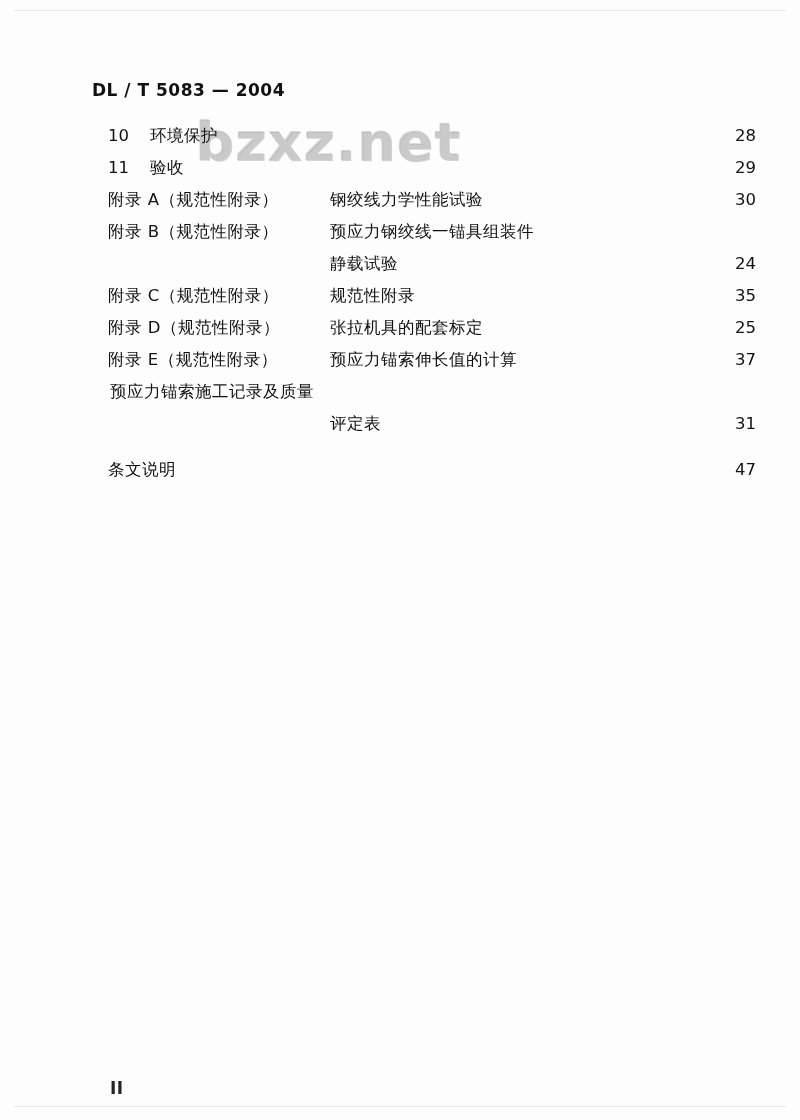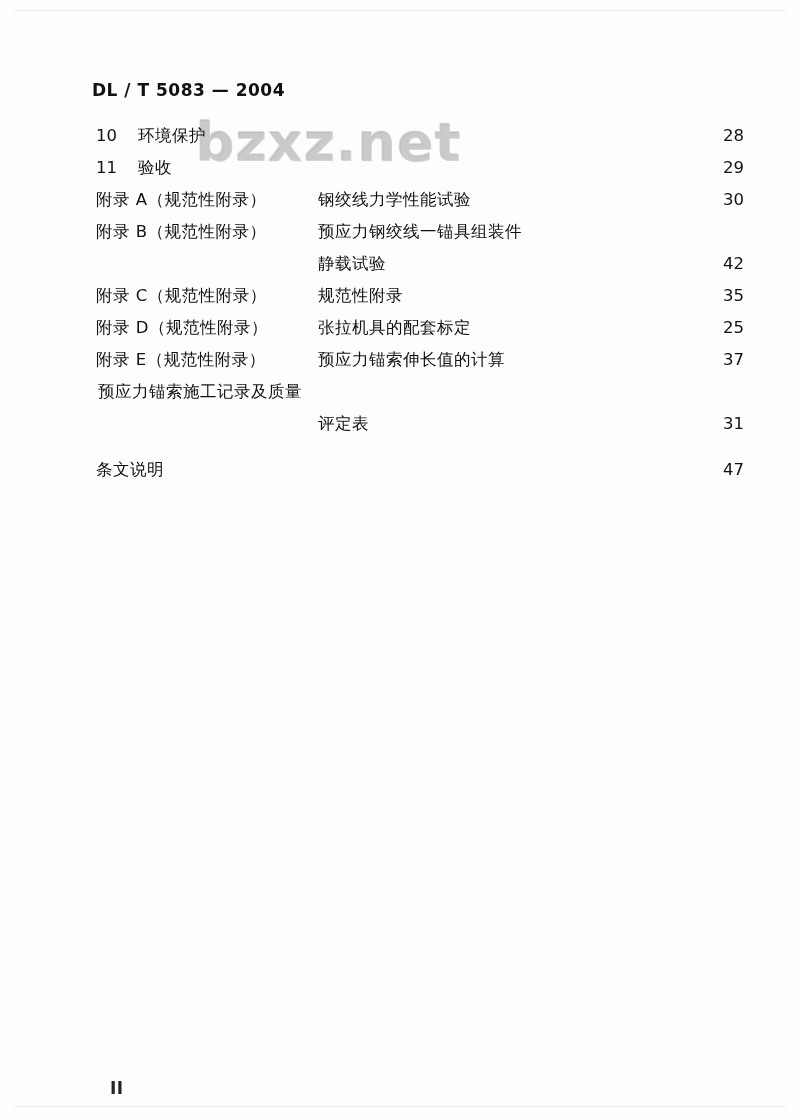--- a/index.html
+++ b/index.html
@@ -45,21 +45,21 @@
     font-family: "DejaVu Sans", "Liberation Sans", sans-serif;
     font-weight: bold;
     font-size: 17px;
     letter-spacing: 0.5px;
     color: #111;
     white-space: nowrap;
   }
 
   .toc {
     position: absolute;
-    left: 96px;
+    left: 108px;
     top: 125px;
     width: 648px;
   }
 
   .toc-row {
     display: flex;
     align-items: baseline;
     height: 32px;
     font-size: 16.5px;
     color: #111;
@@ -196,21 +196,21 @@
     </div>
 
     <div class="toc-row">
       <span class="col-label wide">附录 B（规范性附录）</span>
       <span class="col-title indent">预应力钢绞线一锚具组装件</span>
     </div>
     <div class="toc-row">
       <span class="cont-spacer"></span>
       <span class="col-title indent">静载试验</span>
       <span class="leader"></span>
-      <span class="col-page">42</span>
+      <span class="col-page">24</span>
     </div>
 
     <div class="toc-row">
       <span class="col-label wide">附录 C（规范性附录）</span>
       <span class="col-title indent">规范性附录</span>
       <span class="leader"></span>
       <span class="col-page">35</span>
     </div>
 
     <div class="toc-row">

